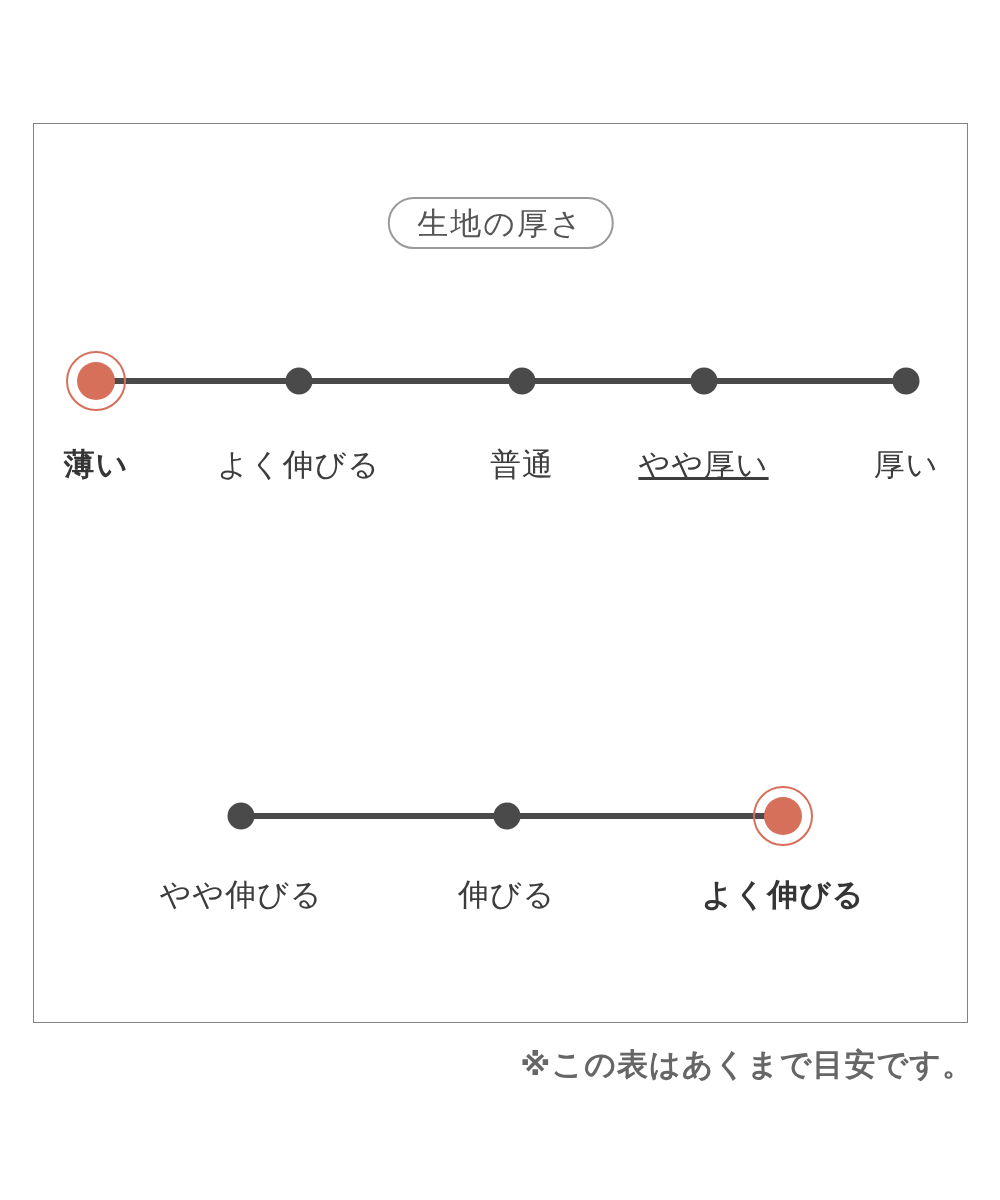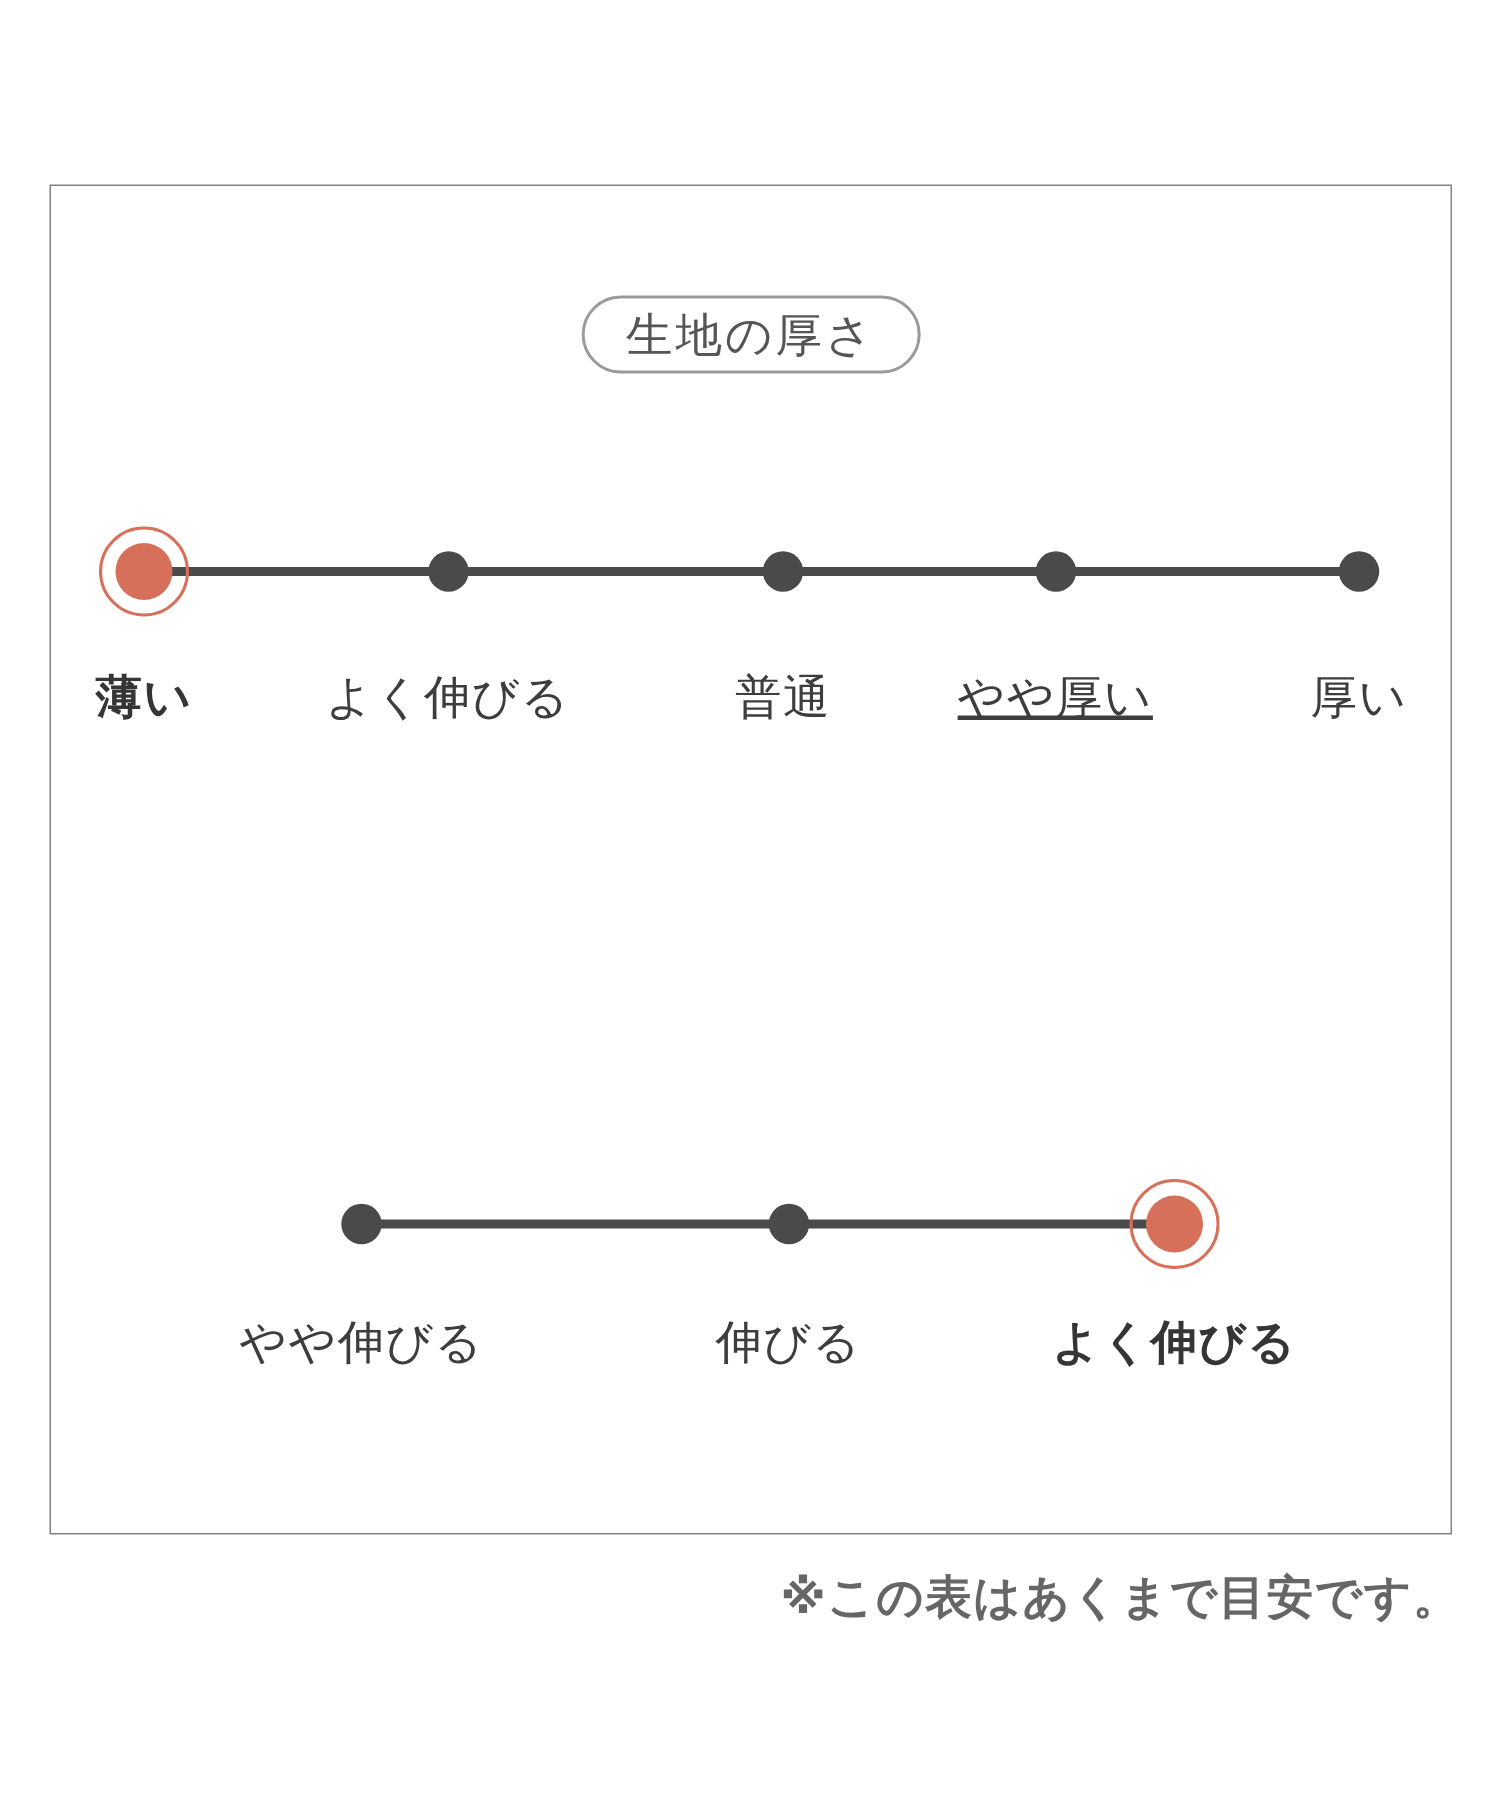--- a/index.html
+++ b/index.html
@@ -37,21 +37,21 @@
     border:2px solid var(--accent,#d7705a);
   }
   .labels { position:absolute; height:40px; }
   .labels-thickness { left:62px;  top:320px; width:810px; }
   .labels-stretch   { left:207px; top:750px; width:542px; }
   .labels span {
     position:absolute; transform:translateX(-50%); white-space:nowrap;
     font-size:31px; color:var(--label,#3d3d3d); letter-spacing:1px;
   }
   .labels span.selected { font-weight:bold; color:var(--label-selected,#353535);font-family:Liberation Mono, monospace; }
-  .p0   { left:0%; }   .p25 { left:25%; } .p49 { left:49%;margin-left:19px; }
+  .p0   { left:0%; }   .p25 { left:25%; } .p49 { left:49%; }
   .p50  { left:50%;margin-left:21px; }  .p75 { left:75%;text-decoration:underline; } .p100{ left:100%; }
   .note {
     position:absolute; right:26px; top:1044px; font-size:31px;
     color:var(--note,#666666); letter-spacing:1px; white-space:nowrap;font-weight:bold;
   }
 </style>
 </head>
 <body>
 
 <div class="page">

